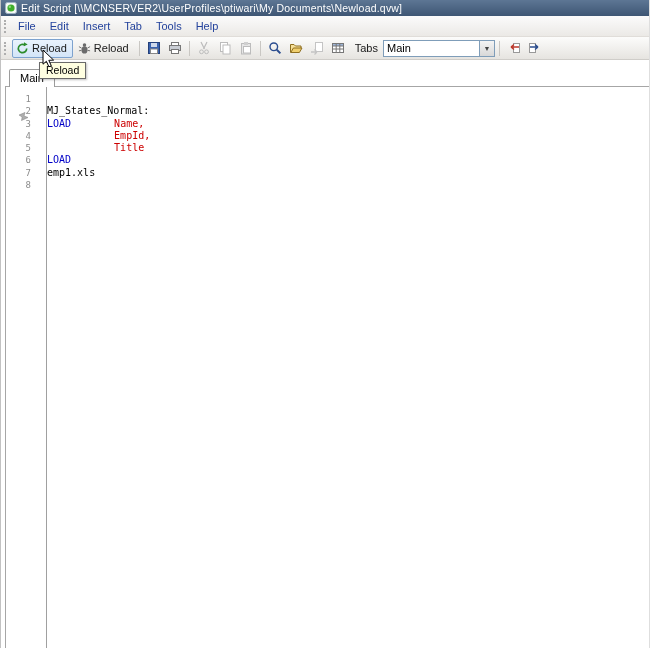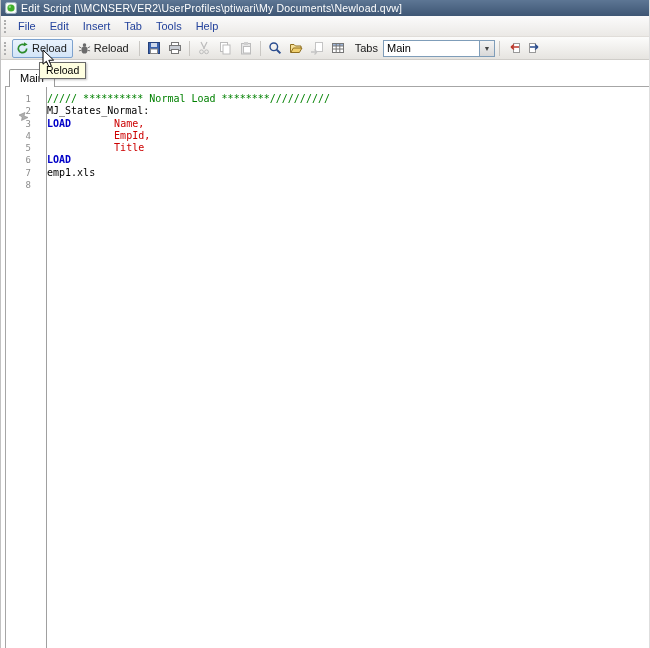--- a/index.html
+++ b/index.html
@@ -36,21 +36,21 @@
     border-bottom:none;border-radius:2px 2px 0 0;margin-bottom:-1px;position:relative;}
   
   .editor{position:relative;height:562px;margin-left:4px;border-top:1px solid #a6a6a6;border-left:1px solid #a6a6a6;
     background:#fff;font-family:"DejaVu Sans Mono",monospace;}
   .gutter-sep{position:absolute;left:40px;top:0;bottom:0;width:0;border-left:1px solid #a0a0a0;}
   #code-lines{padding-top:6px;position:relative;}
   .code-line{display:flex;line-height:12.3px;font-size:10px;}
   .line-num{width:34px;text-align:right;padding-right:9px;color:var(--line-number,#8c8c8c);font-size:9px;flex:none;}
   .line-code{white-space:pre;padding-left:7px;}
   .tok-comment{color:var(--comment,#008000);}
-  .tok-keyword{color:var(--keyword,#0000c8);font-weight:bold;}
+  .tok-keyword{color:var(--keyword,#0000c8);}
   .tok-field{color:var(--field,#cc0000);margin-left:37px;}
   .tok-plain{color:var(--plain,#000);}
   .tok-symbol{color:var(--symbol,#c87800);}
   .gutter-pointer{position:absolute;left:12px;top:20px;}
   
   .tooltip{position:absolute;left:38px;top:62px;background:var(--tooltip-bg,#ffffe1);border:1px solid #6a6a6a;
     font-size:10.5px;color:#000;padding:1px 6px 2px;z-index:9;box-shadow:1px 1px 2px rgba(0,0,0,.25);}
   .cursor{position:absolute;left:41px;top:49px;z-index:10;}
 </style>
 </head>
@@ -225,21 +225,20 @@
   <div class="editor">
     <div class="gutter-sep"></div>
     <span class="gutter-pointer">
       <svg width="11" height="11" viewBox="0 0 11 11">
           <path d="M1 4 L7 1.5 L6 5 L10 6.5 L3.5 9.5 L4.2 6 Z" fill="#aeaeae" stroke="#8a8a8a" stroke-width="0.6"></path>
         </svg>
     </span>
     <div id="code-lines">
         <div class="code-line">
           <span class="line-num">1</span>
-          <span class="line-code"><span class="tok-comment">///// ********** Normal Load ********//////////</span></span>
         </div>
         <div class="code-line">
           <span class="line-num">2</span>
           <span class="line-code"><span class="tok-plain">MJ_States_Normal:</span></span>
         </div>
         <div class="code-line">
           <span class="line-num">3</span>
           <span class="line-code"><span class="tok-keyword">LOAD </span><span class="tok-field">Name,</span></span>
         </div>
         <div class="code-line">

